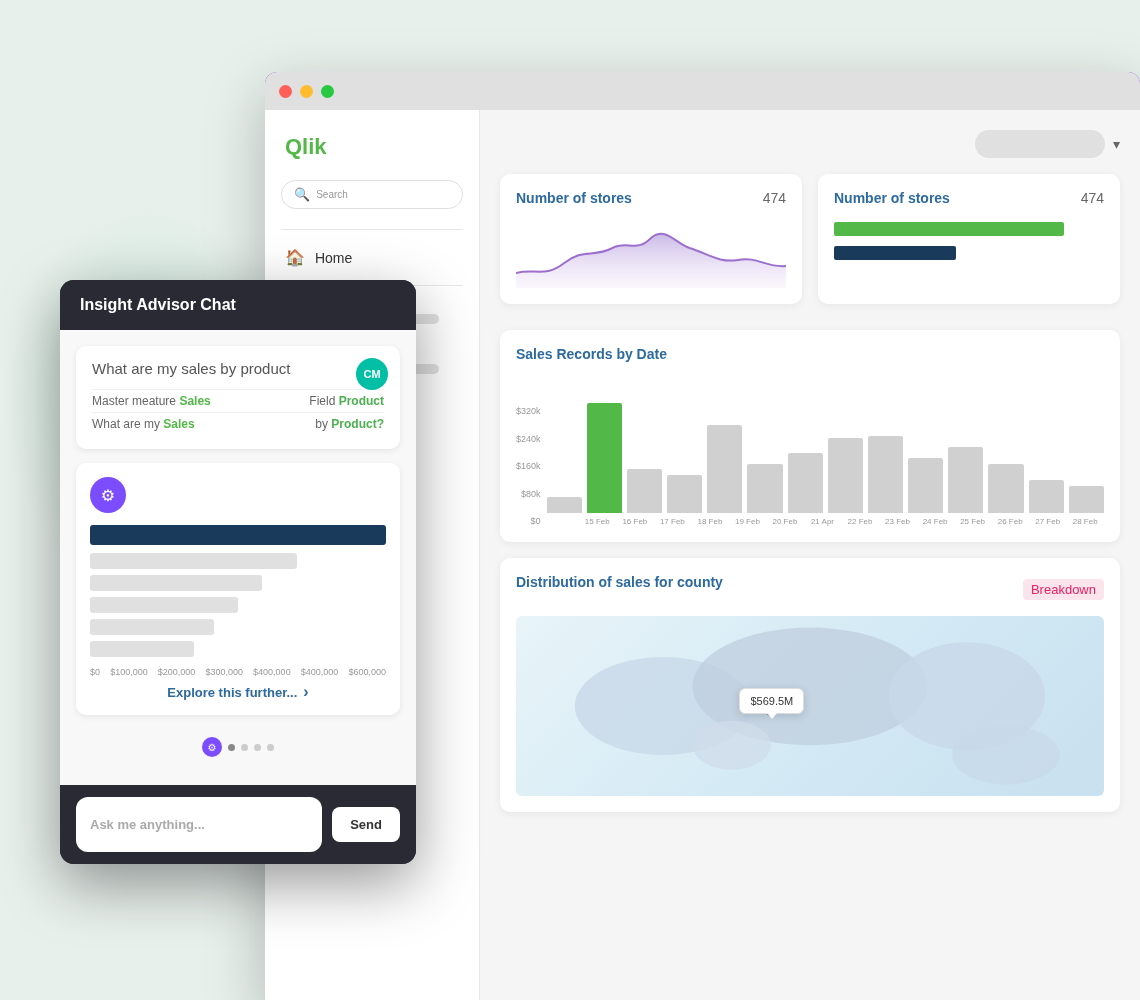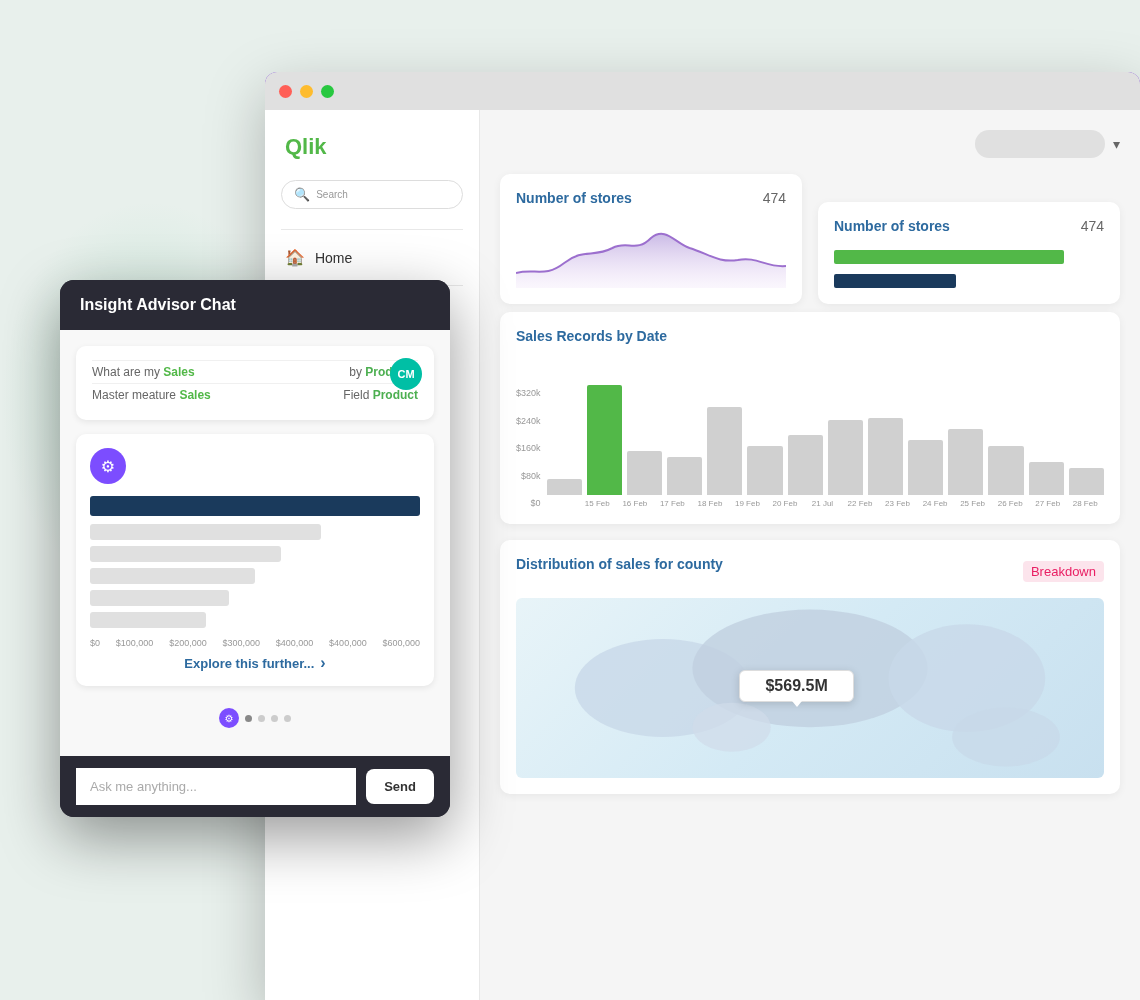--- a/index.html
+++ b/index.html
@@ -146,22 +146,21 @@
     }
     .header-chevron {
       color: #666;
       font-size: 14px;
     }
 
     
     .cards-row {
       display: flex;
       gap: 16px;
-      margin-bottom: 8px;
-      align-items: flex-end;
+      margin-bottom: 26px;
     }
 
     .card {
       background: #fff;
       border-radius: 10px;
       padding: 16px;
       box-shadow: 0 2px 8px rgba(0,0,0,0.06);
       flex: 1;
     }
 
@@ -290,23 +289,23 @@
       overflow: hidden;
     }
 
     .map-tooltip {
       position: absolute;
       top: 40%;
       left: 38%;
       background: #fff;
       border: 1px solid #ddd;
       border-radius: 6px;
-      padding: 6px 25px;
-      font-size: 16px;
-      font-weight: 700;
+      padding: 6px 10px;
+      font-size: 11px;
+      font-weight: 400;
       color: #333;
       box-shadow: 0 2px 8px rgba(0,0,0,0.15);
     }
     .map-tooltip::after {
       content: '';
       position: absolute;
       bottom: -6px;
       left: 50%;
       transform: translateX(-50%);
       width: 0;
@@ -314,21 +313,21 @@
       border-left: 5px solid transparent;
       border-right: 5px solid transparent;
       border-top: 6px solid #fff;
     }
 
     
     .chat-overlay {
       position: absolute;
       top: 280px;
       left: 60px;
-      width: 390px;
+      width: 356px;
       background: #2a2a35;
       border-radius: 14px;
       box-shadow: 0 20px 60px rgba(0,0,0,0.4);
       overflow: hidden;
       z-index: 100;
     }
 
     .chat-header {
       padding: 16px 20px;
       background: #2a2a35;
@@ -487,24 +486,25 @@
     .chat-input-area {
       background: #2a2a35;
       padding: 12px 16px;
       display: flex;
       align-items: center;
       gap: 10px;
     }
     .chat-input-box {
       flex: 1;
       background: #fff;
-      border-radius: 0;
-      padding: 11px 14px;
+      border-radius: 12px;
+      padding: 20px 14px;
       font-size: 13px;
       color: #aaa;
+      font-weight: bold;
     }
     .chat-send-btn {
       background: #fff;
       color: #333;
       border: none;
       border-radius: 8px;
       padding: 10px 18px;
       font-size: 13px;
       font-weight: 600;
       cursor: pointer;
@@ -641,21 +641,21 @@
               <div class="vbar vbar-gray" style="height:24%"></div>
               <div class="vbar vbar-gray" style="height:20%"></div>
             </div>
             <div class="x-labels">
               <span class="x-label">15 Feb</span>
               <span class="x-label">16 Feb</span>
               <span class="x-label">17 Feb</span>
               <span class="x-label">18 Feb</span>
               <span class="x-label">19 Feb</span>
               <span class="x-label">20 Feb</span>
-              <span class="x-label">21 Jul</span>
+              <span class="x-label">21 Apr</span>
               <span class="x-label">22 Feb</span>
               <span class="x-label">23 Feb</span>
               <span class="x-label">24 Feb</span>
               <span class="x-label">25 Feb</span>
               <span class="x-label">26 Feb</span>
               <span class="x-label">27 Feb</span>
               <span class="x-label">28 Feb</span>
             </div>
           </div>
         </div>
@@ -689,29 +689,30 @@
 
 <div class="chat-overlay">
 
   <div class="chat-header">
     <span class="chat-header-title">Insight Advisor Chat</span>
   </div>
 
   <div class="chat-body">
 
     <div class="query-bubble">
+      <div class="query-text">What are my sales by product</div>
       <div class="avatar-cm">CM</div>
 
+      <div class="query-parse-row">
+        <span>Master meature <span class="keyword-green">Sales</span></span>
+        <span>Field <span class="keyword-light-green">Product</span></span>
+      </div>
       <div class="query-parse-row">
         <span>What are my <span class="keyword-green">Sales</span></span>
         <span>by <span class="keyword-light-green">Product?</span></span>
-      </div>
-      <div class="query-parse-row">
-        <span>Master meature <span class="keyword-green">Sales</span></span>
-        <span>Field <span class="keyword-light-green">Product</span></span>
       </div>
     </div>
 
     <div class="result-card">
       <div class="chat-icon-area">
         <div class="chat-bot-icon">⚙</div>
       </div>
       <div class="result-bars">
         <div class="result-bar-title"></div>
         <div class="result-bar-row" style="width:70%;"></div>

